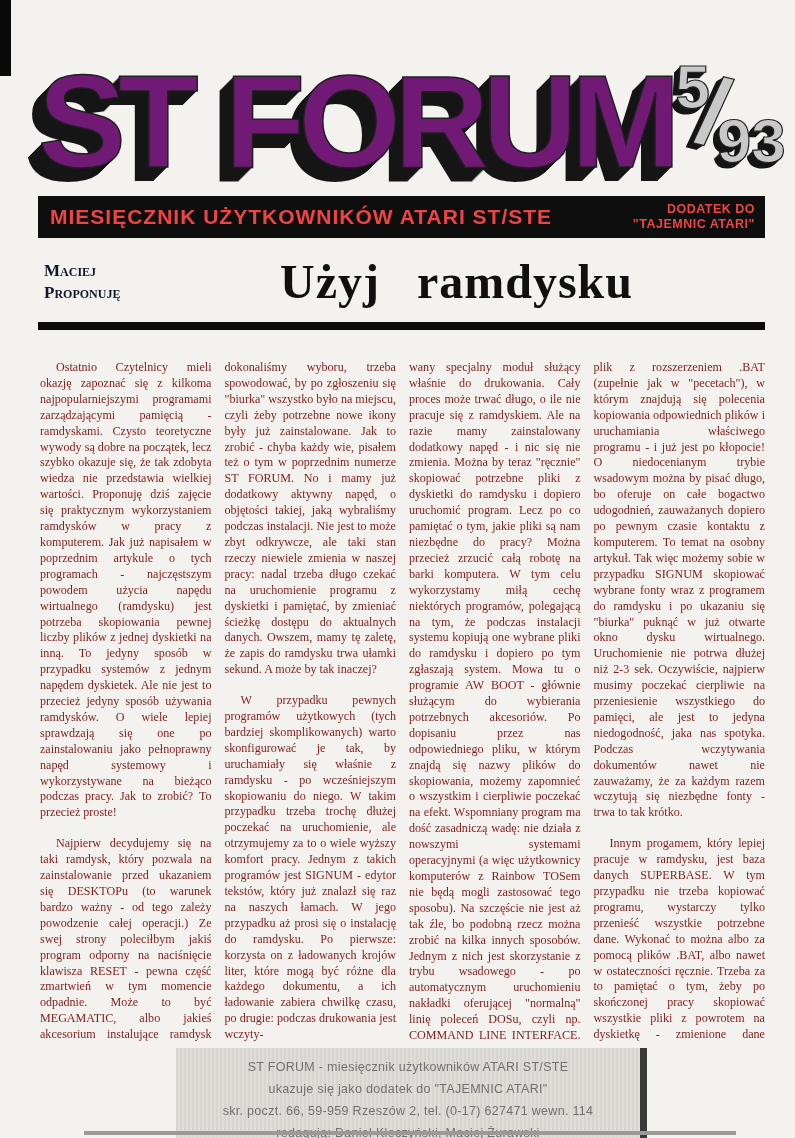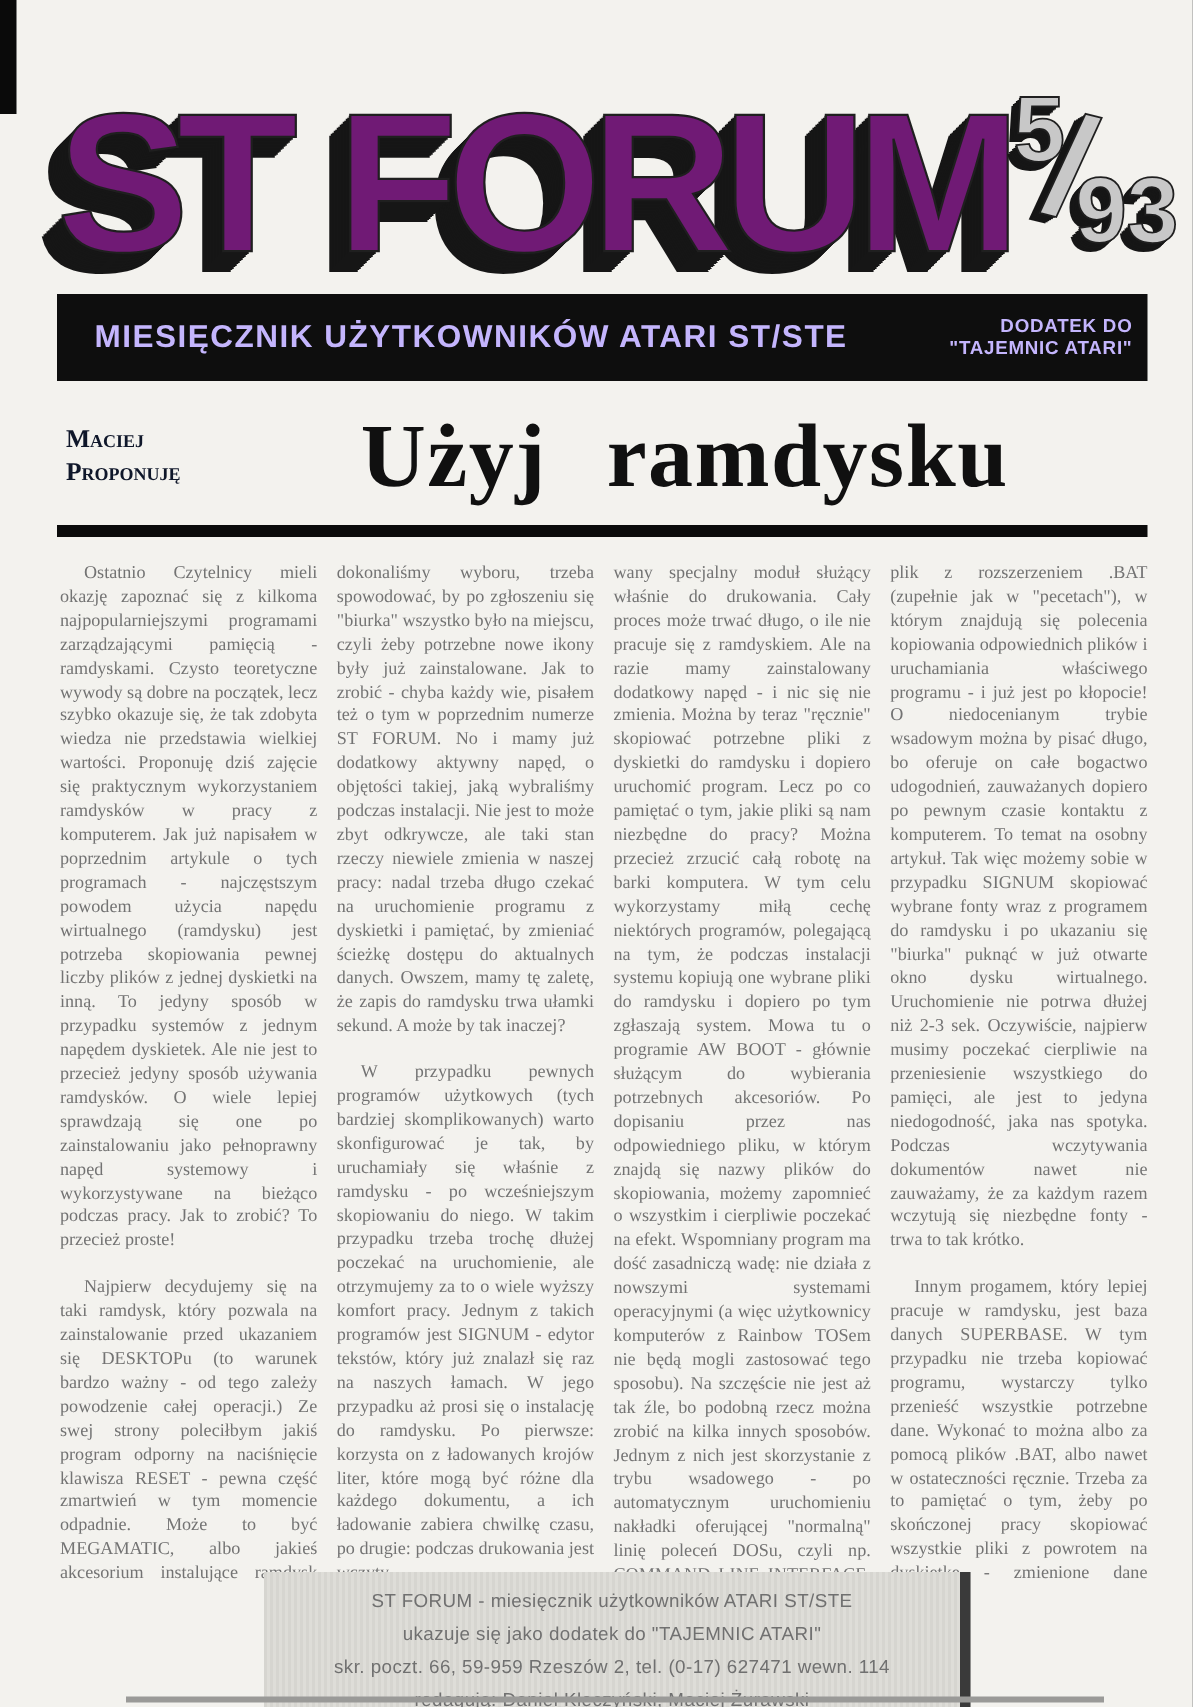--- a/index.html
+++ b/index.html
@@ -37,48 +37,48 @@
     color:#c8c8c8;-webkit-text-stroke:1.2px #1f1f1f;font-weight:bold;
     text-shadow:
       -1px 1px 0 #161616,-2px 2px 0 #161616,-3px 3px 0 #161616,
       -4px 4px 0 #161616,-5px 5px 0 #161616,-6px 6px 0 #161616;
   }
   .issue-top{font-size:62px;transform:translateY(-26px);}
   .issue-slash{font-size:96px;transform:rotate(14deg);margin:0 -10px;}
   .issue-bottom{font-size:62px;transform:translateY(28px);}
 
   .banner{
-    margin-top:8px;height:58px;background:#0e0e0e;
+    margin-top:8px;height:42px;background:#0e0e0e;
     display:flex;justify-content:space-between;align-items:center;
-    padding:0 10px 0 25px;
-    font-family:"Liberation Sans", sans-serif;color:#c4b5fd;
+    padding:0 10px 0 12px;
+    font-family:"Liberation Sans", sans-serif;color:#ef4444;
   }
   .banner-left{font-size:21px;font-weight:bold;letter-spacing:1px;white-space:nowrap;}
   .banner-right{display:flex;flex-direction:column;align-items:flex-end;
     font-size:12.5px;font-weight:bold;line-height:1.2;letter-spacing:.5px;text-align:left;}
 
   
   .title-row{display:flex;align-items:center;margin:20px 30px 0 44px;}
   .byline{
     width:118px;flex:none;
     font-variant:small-caps;font-weight:bold;font-size:17px;line-height:1.3;
     color:#0f172a;display:flex;flex-direction:column;
   }
   .article-title{
     flex:1;margin:0 14px 0 0;text-align:center;
-    font-size:60px;font-weight:bold;color:#101010;
+    font-size:48px;font-weight:bold;color:#101010;
     letter-spacing:1px;word-spacing:24px;line-height:1;white-space:nowrap;
   }
   .title-rule{height:8px;background:#0b0b0b;margin:16px 30px 0 38px;}
 
   
   .columns{
     display:flex;gap:13px;
-    margin:16px 30px 0 40px;height:684px;overflow:hidden;
-    color:#737373;
+    margin:30px 30px 0 40px;height:684px;overflow:hidden;
+    color:#7f1d1d;
   }
   .col{flex:1;min-width:0;font-size:12.1px;line-height:15.9px;text-align:justify;}
   .col p{margin:0;}
   .col p + p{margin-top:15px;}
   .col p.indent{text-indent:16px;}
 
   
   .footer-box{
     position:absolute;left:176px;top:1048px;width:452px;
     background:#dbdad5;

